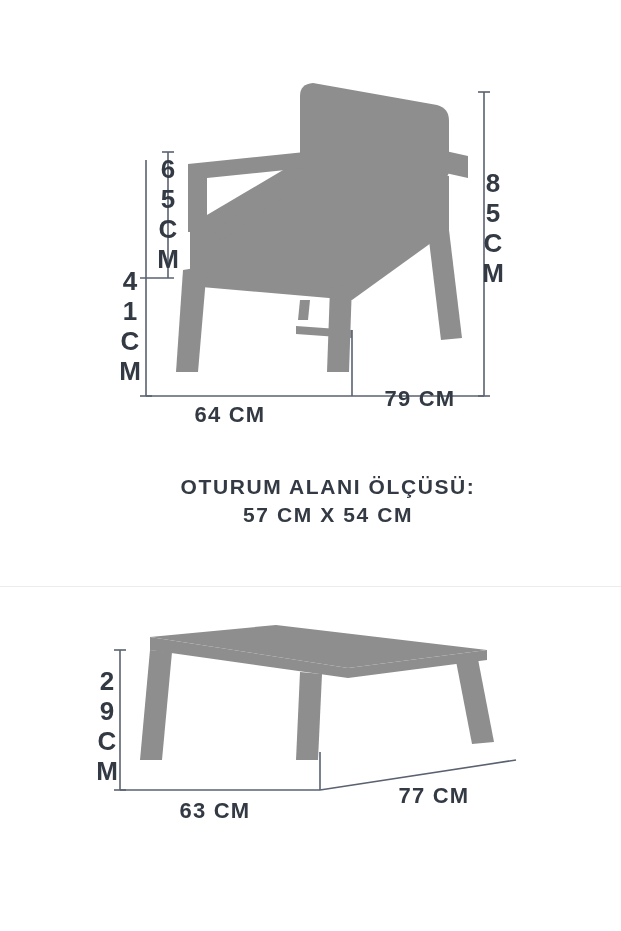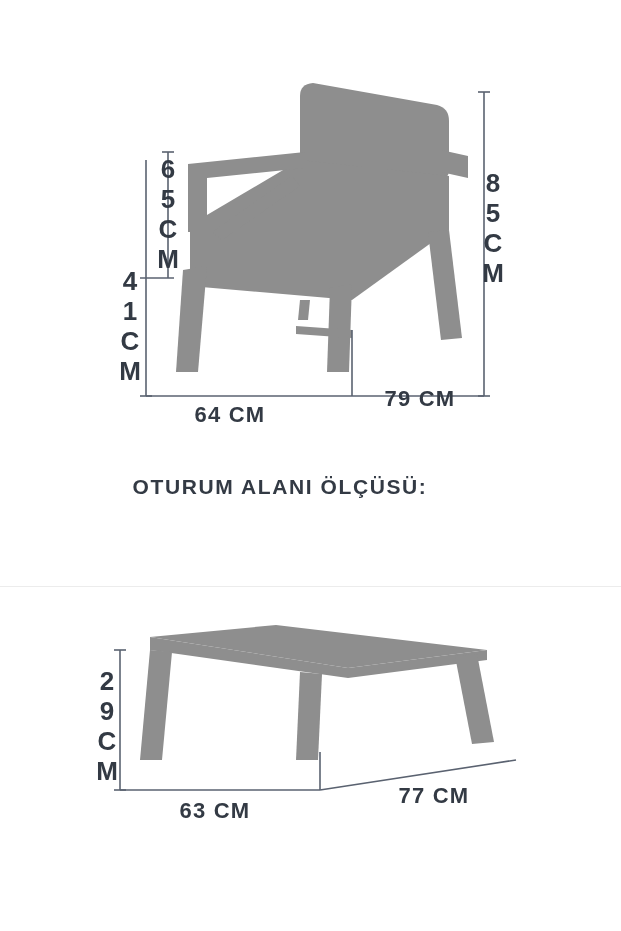--- a/index.html
+++ b/index.html
@@ -44,20 +44,21 @@
     position: absolute;
     left: 0;
     width: 560px;
     text-align: center;
     font-family: "Liberation Sans", sans-serif;
     font-weight: 700;
     color: #333a44;
     letter-spacing: 1.6px;
     line-height: 1.35;
     font-size: 21px;
+    padding-left: 48px;
   }
   .caption .line2 { display: block; }
   .divider {
     position: absolute;
     left: 0;
     width: 621px;
     height: 1px;
     background: #ececec;
   }
 </style>
@@ -163,16 +164,17 @@
       <text x="107" y="780">M</text>
     </g>
 
     <text class="dim-label" x="215" y="818" font-size="22" text-anchor="middle">63 CM</text>
 
     <text class="dim-label" x="434" y="803" font-size="22" text-anchor="middle">77 CM</text>
   </svg>
 
   <div class="caption" style="top:473px;">
     <span>OTURUM ALANI ÖLÇÜSÜ:</span>
+    <span class="line2">57 CM X 54 CM</span>
   </div>
 
   <div class="divider" style="top:586px;"></div>
 </div>
 
 </body></html>

